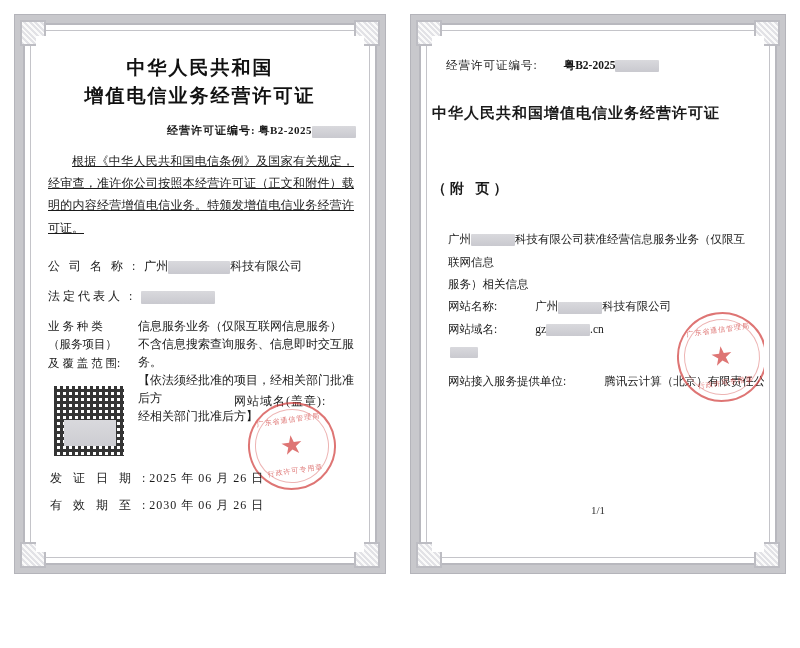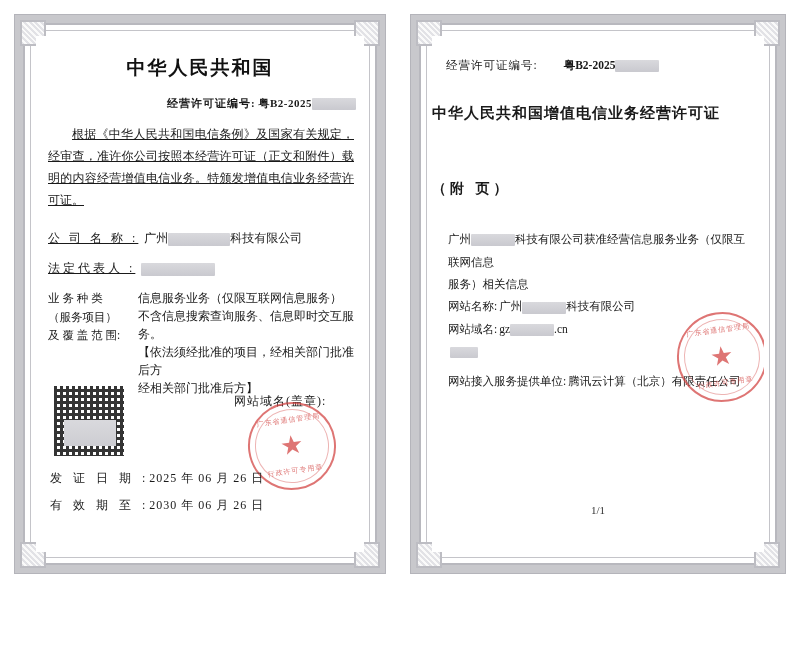--- a/index.html
+++ b/index.html
@@ -140,21 +140,20 @@
   }
   .frow {
     display: flex;
     align-items: flex-start;
     margin-bottom: 12px;
   }
   .flabel {
     flex: 0 0 84px;
     letter-spacing: 3px;
     white-space: nowrap;
-    text-decoration: underline;
   }
   .fvalue {
     flex: 1;
     padding-left: 6px;
   }
   .fvalue .line { display: block; }
 
   .l-multilabel {
     flex: 0 0 84px;
     line-height: 1.6;
@@ -281,21 +280,21 @@
   }
   .r-title .sub { display: block; font-size: 14px; letter-spacing: 4px; margin-top: 48px; }
 
   .r-body {
     margin-top: 26px;
     padding: 0 14px 0 16px;
     font-size: 11.5px;
     line-height: 1.95;
   }
   .r-lead { text-indent: 0; }
-  .r-row { display: flex; align-items: center; white-space: nowrap; }
+  .r-row { display: flex; align-items: center; white-space: nowrap; gap: 36px; }
   .r-row .k { flex: 0 0 auto; }
   .r-row .v { flex: 1 1 auto; padding-left: 2px; }
   .r-gap { height: 7px; }
 
   .pagenum {
     position: absolute;
     left: 0;
     right: 0;
     bottom: 36px;
     text-align: center;
@@ -314,20 +313,21 @@
     <div class="frame-inner"></div>
     <div class="corner tl"></div>
     <div class="corner tr"></div>
     <div class="corner bl"></div>
     <div class="corner br"></div>
 
     <div class="paper">
 
       <div class="l-title">
         <div>中华人民共和国</div>
+        <div>增值电信业务经营许可证</div>
       </div>
 
       <div class="l-certno">
         <span class="lbl">经营许可证编号:</span>
         <span class="val">粤B2-2025</span><span class="redact md"></span>
       </div>
 
       <div class="l-body">
         <span class="indent">根据《中华人民共和国电信条例》及国家有关规定，经审查，准许你公司按照本经营许可证（正文和附件）载明的内容经营增值电信业务。特颁发增值电信业务经营许可证。</span>
       </div>

